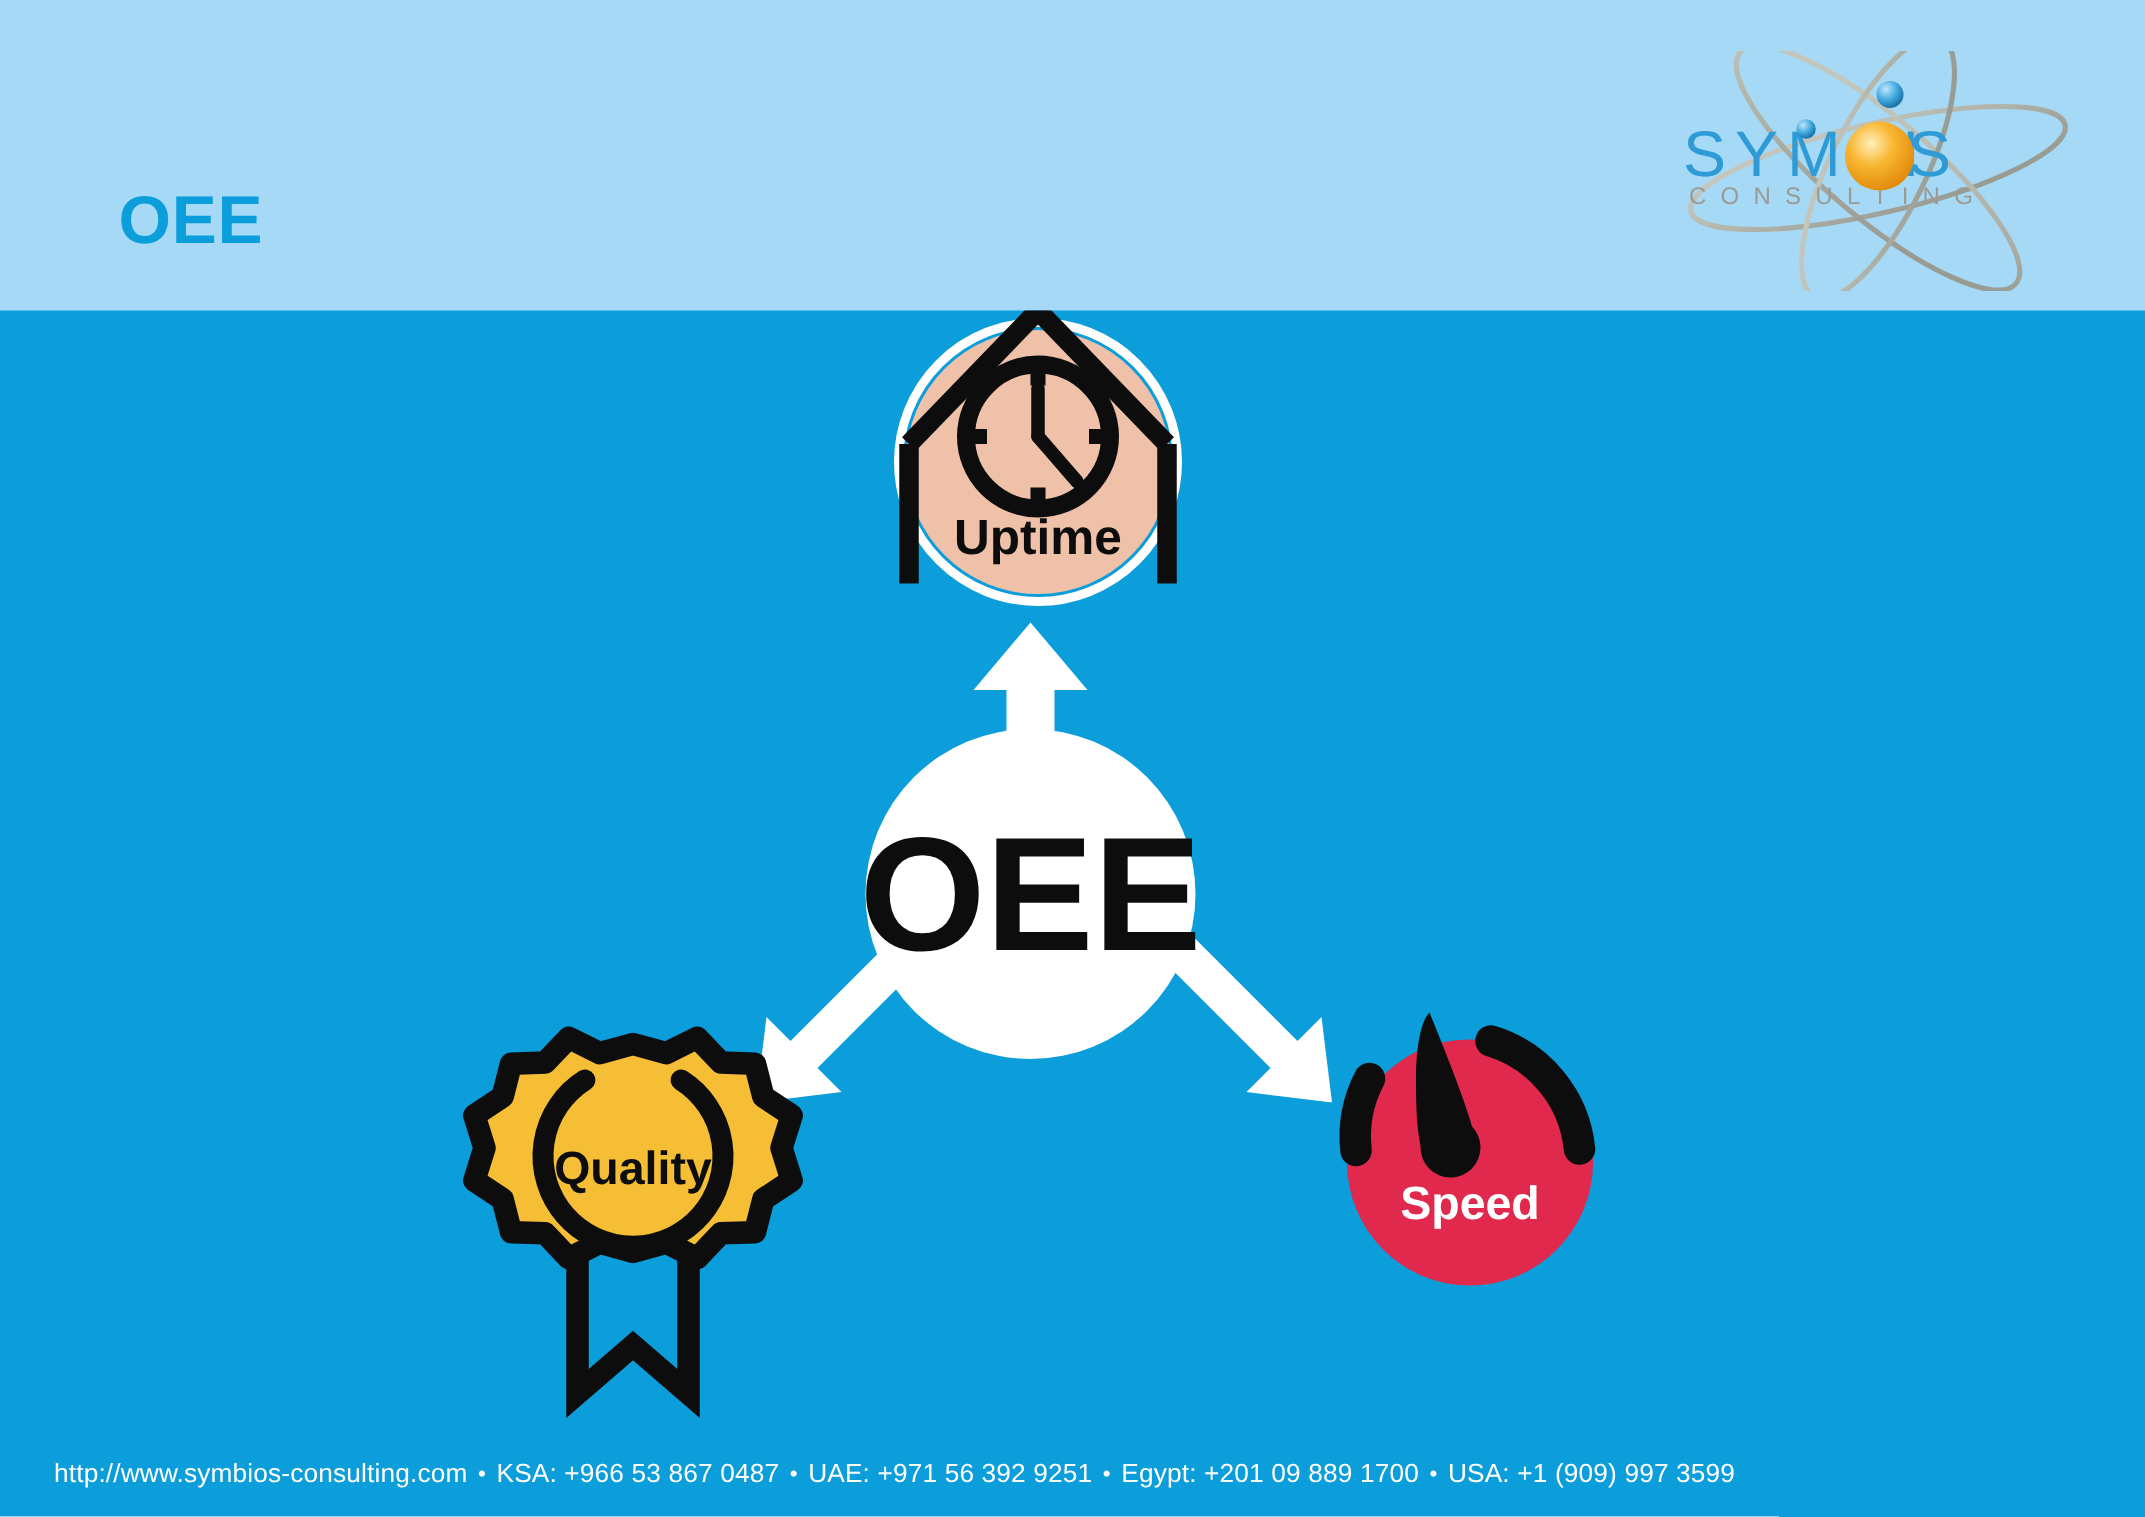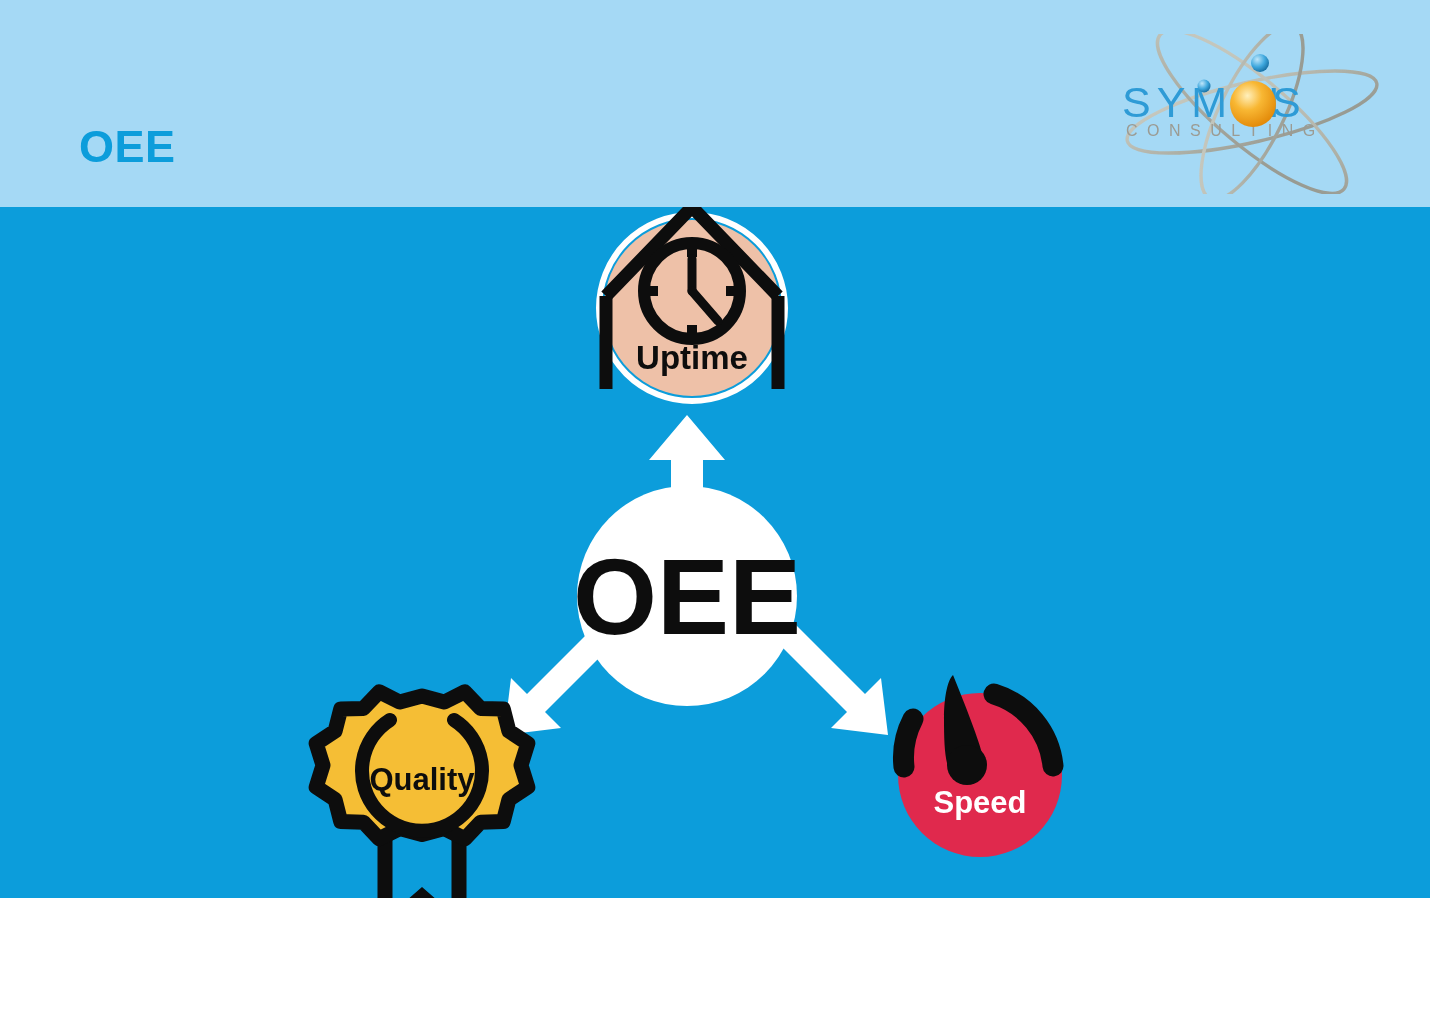--- a/index.html
+++ b/index.html
@@ -6,21 +6,21 @@
     margin: 0;
     padding: 0;
     background: #ffffff;
   }
   body {
     font-family: "Liberation Sans", sans-serif;
   }
   .slide {
     position: relative;
     width: 1430px;
-    height: 898px;
+    height: 1011px;
     overflow: hidden;
     background: #0C9DDB;
   }
   
   .header-band {
     position: absolute;
     left: 0;
     top: 0;
     width: 1430px;
     height: 207px;
@@ -186,14 +186,17 @@
                  C 988 571 968 580 955 571
                  C 945 564 944 540 944 512
                  C 944 492 947 474 953 468 Z" fill="#0D0D0D"></path>
         <circle cx="967" cy="558" r="20" fill="#0D0D0D"></circle>
         <text x="980" y="595" text-anchor="middle" dominant-baseline="central" font-family="'Liberation Sans', sans-serif" font-size="31" font-weight="bold" fill="#FFFFFF">Speed</text>
       </g>
 
     </svg>
   </div>
 
+  <div class="footer">
+    <span>http://www.symbios-consulting.com</span><span class="sep">•</span><span>KSA: +966 53 867 0487</span><span class="sep">•</span><span>UAE: +971 56 392 9251</span><span class="sep">•</span><span>Egypt: +201 09 889 1700</span><span class="sep">•</span><span>USA: +1 (909) 997 3599</span>
+  </div>
 
 </div>
 
 </body></html>

